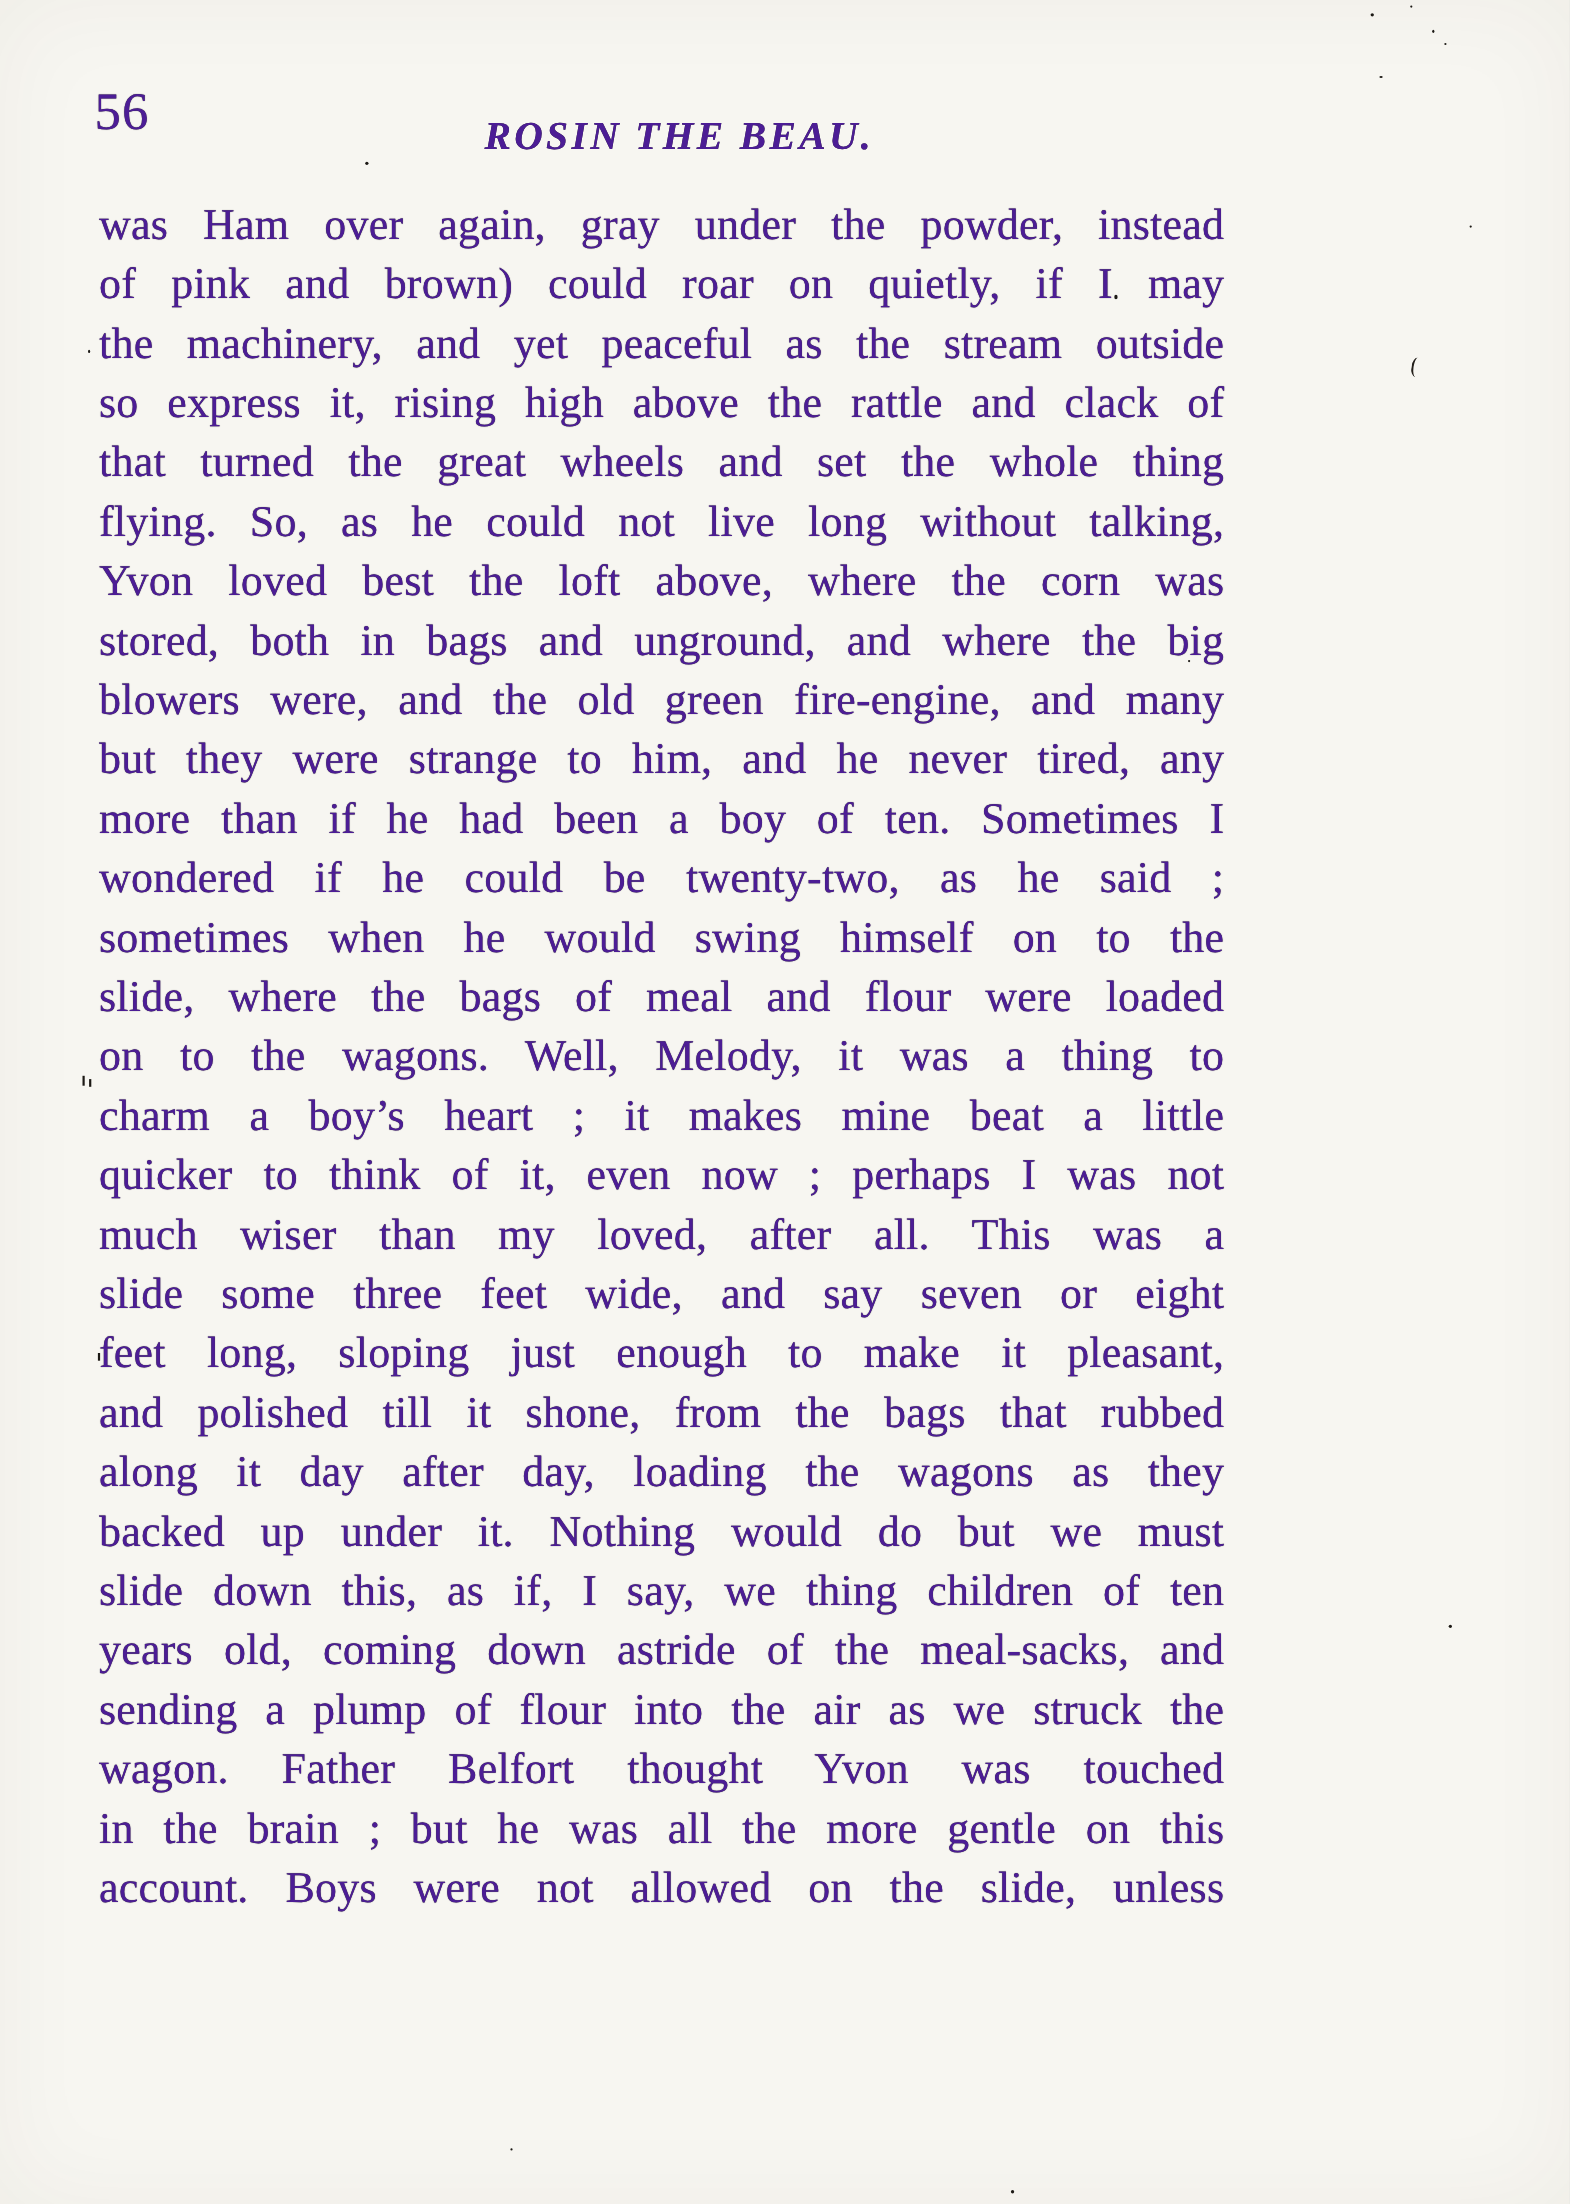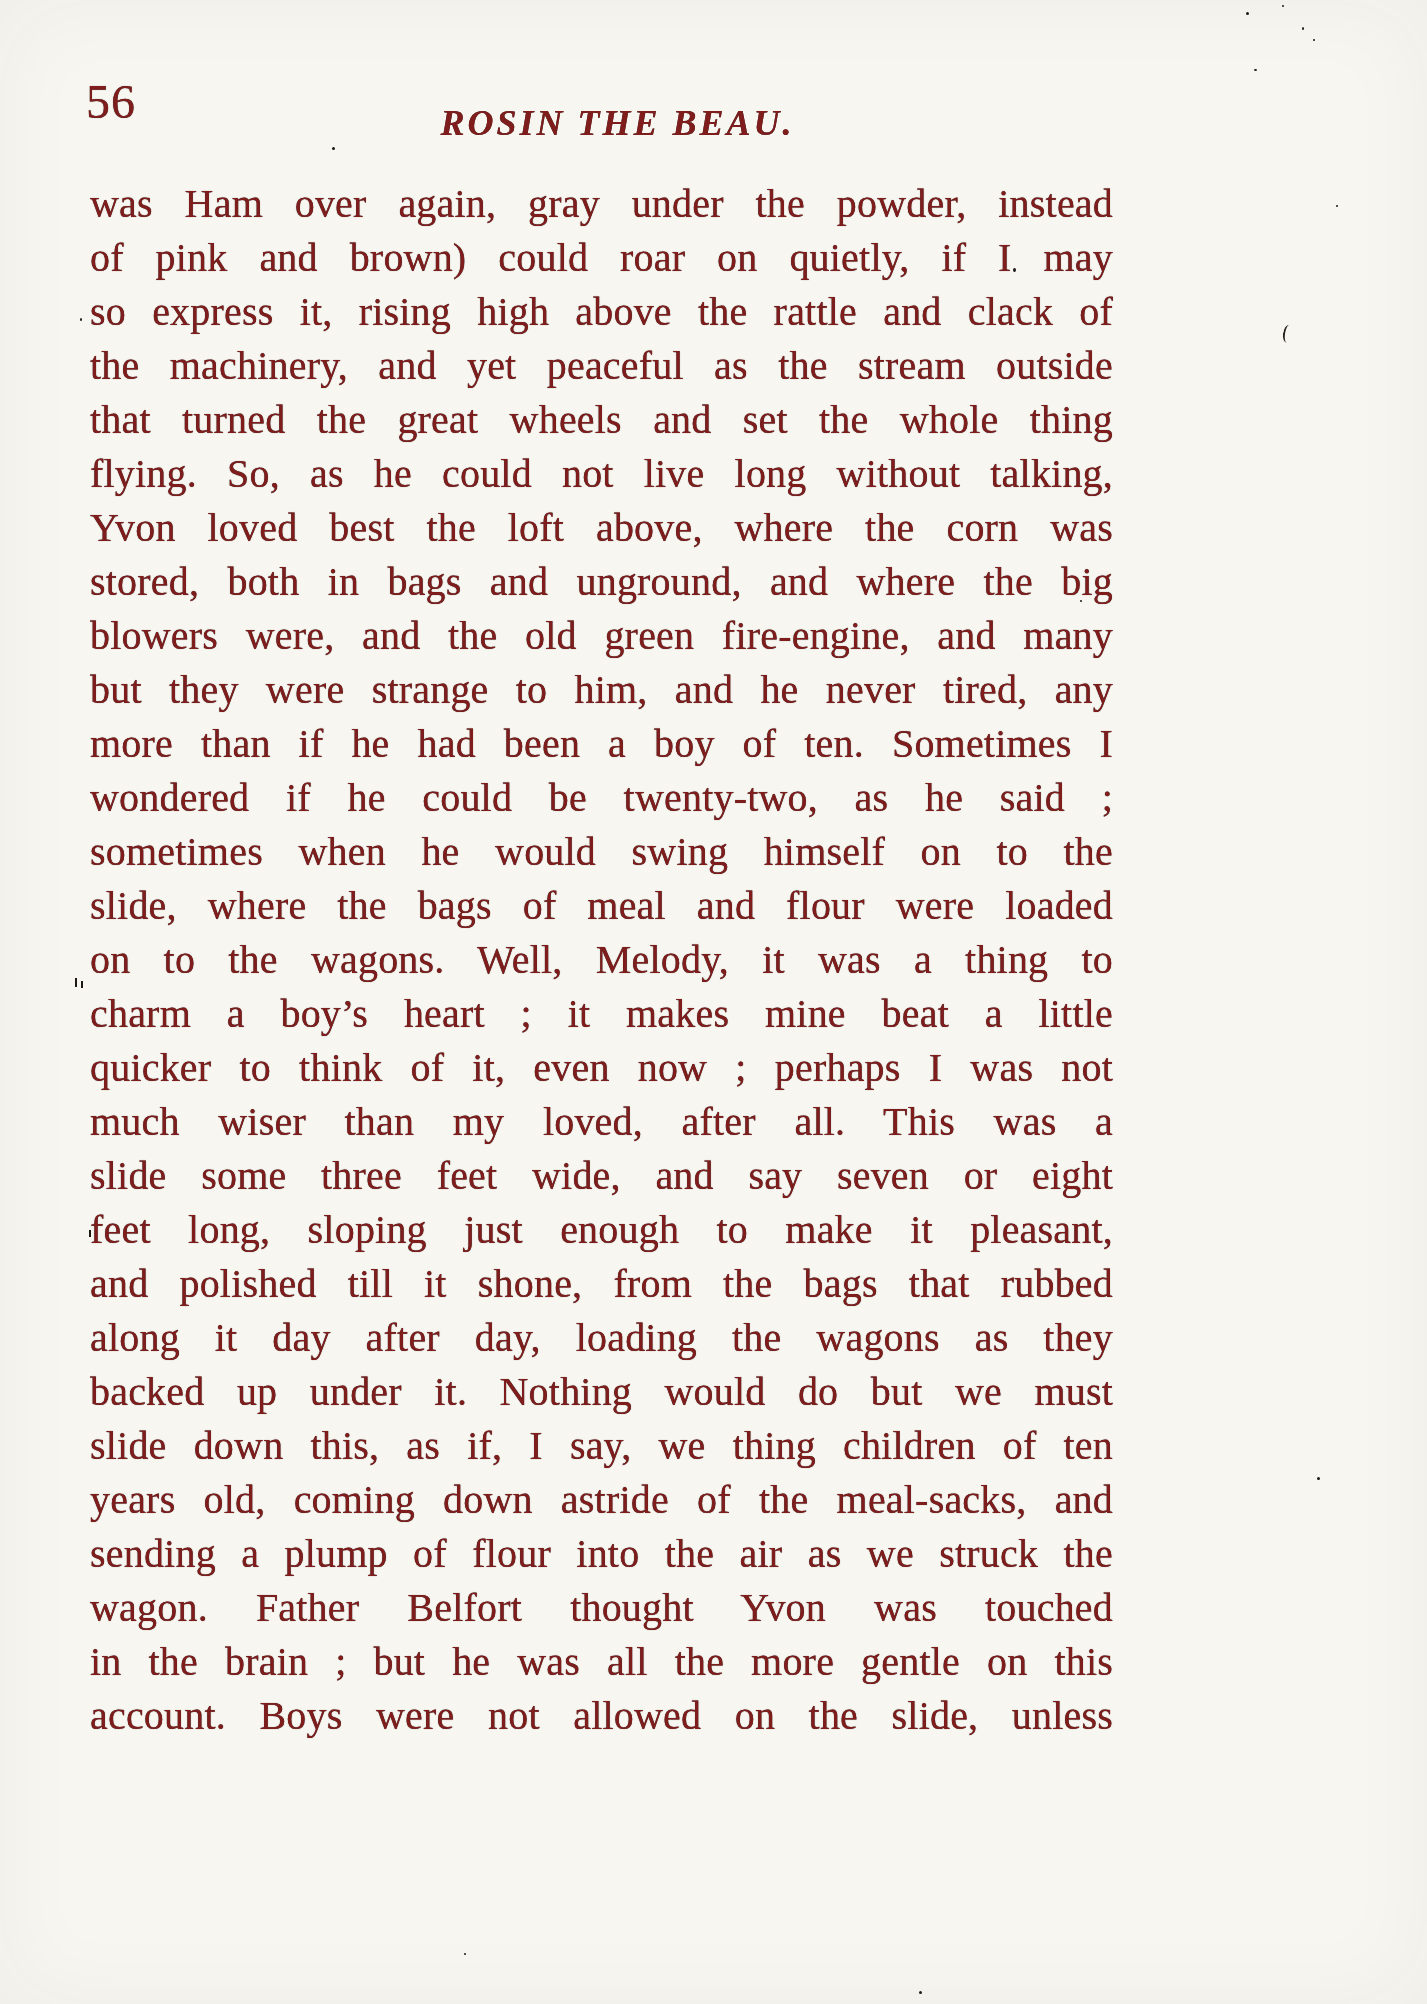--- a/index.html
+++ b/index.html
@@ -1,21 +1,21 @@
 <!DOCTYPE html>
 <html><head>
 <meta charset="utf-8">
 <style>
   html, body { margin: 0; padding: 0; background: #e9e8e4; }
   .scan {
     position: relative;
     width: 1427px;
     height: 2004px;
     background: #f7f6f1;
-    color: #7f1d1d;
+    color: #4c1d95;
     font-family: "Liberation Serif", "DejaVu Serif", serif;
     overflow: hidden;
     box-shadow: inset 0 0 90px rgba(60,50,30,0.045);
   }
   .pagenum {
     position: absolute;
     left: 86px;
     top: 78px;
     font-size: 48px;
     line-height: 1;
@@ -77,22 +77,22 @@
 <body>
 
 <div class="scan">
 
   <div class="pagenum">56</div>
   <div class="runhead">ROSIN THE BEAU.</div>
 
   <div class="bodytext">
     <div class="line">was Ham over again, gray under the powder, instead</div>
     <div class="line">of pink and brown) could roar on quietly, if I may</div>
+    <div class="line">the machinery, and yet peaceful as the stream outside</div>
     <div class="line">so express it, rising high above the rattle and clack of</div>
-    <div class="line">the machinery, and yet peaceful as the stream outside</div>
     <div class="line">that turned the great wheels and set the whole thing</div>
     <div class="line">flying.  So, as he could not live long without talking,</div>
     <div class="line">Yvon loved best the loft above, where the corn was</div>
     <div class="line">stored, both in bags and unground, and where the big</div>
     <div class="line">blowers were, and the old green fire-engine, and many</div>
     <div class="line">but they were strange to him, and he never tired, any</div>
     <div class="line">more than if he had been a boy of ten.  Sometimes I</div>
     <div class="line">wondered if he could be twenty-two, as he said ;</div>
     <div class="line">sometimes when he would swing himself on to the</div>
     <div class="line">slide, where the bags of meal and flour were loaded</div>

